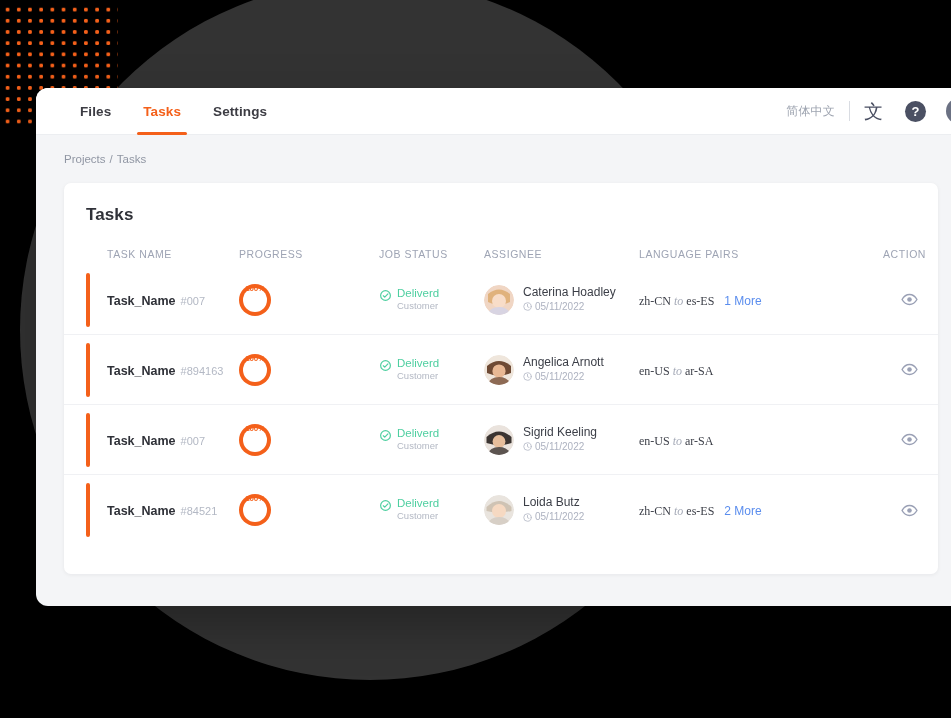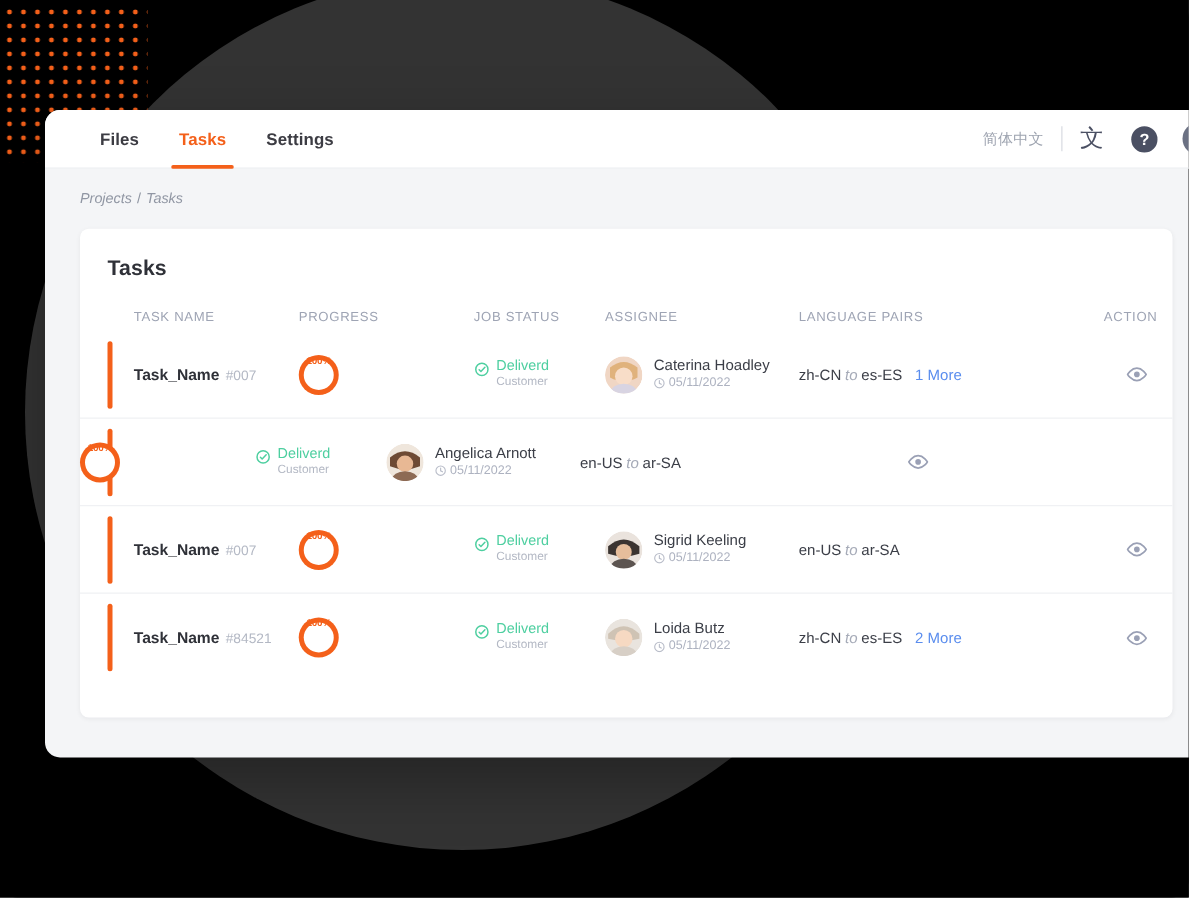--- a/index.html
+++ b/index.html
@@ -145,21 +145,21 @@
 
   
   .breadcrumb {
     height: 48px;
     display: flex;
     align-items: center;
     padding-left: 28px;
     font-size: 11.5px;
     color: #9096a3;
   }
-  .breadcrumb .crumb { cursor: pointer; font-style: italic; }
+  .breadcrumb .crumb { cursor: pointer; }
   .breadcrumb .sep { margin: 0 4px; }
 
   
   .content-card {
     margin: 0 28px;
     background: #ffffff;
     border-radius: 7px;
     box-shadow: 0 1px 4px rgba(20,25,40,0.06);
     padding: 22px 0 18px 0;
     height: 391px;
@@ -289,21 +289,21 @@
     display: flex;
     align-items: center;
   }
   .clock-icon {
     width: 9px; height: 9px;
     margin-right: 3px;
     flex: none;
   }
 
   
-  .lang-cell { font-size: 12px; color: #3b3e47; }
+  .lang-cell { font-size: 12px; color: #3b3e47; font-family: Liberation Serif, serif; }
   .lang-to { color: #a6abb8; font-style: italic; margin: 0 3px; }
   .more-link {
     color: #5a8dee;
     font-size: 12px;
     margin-left: 7px;
     cursor: pointer;
   }
 
   .action-cell { display: flex; justify-content: flex-end; padding-right: 8px; }
   .eye-icon { width: 17px; height: 17px; cursor: pointer; }
@@ -413,20 +413,23 @@
             <svg class="eye-icon" viewBox="0 0 24 24" fill="none" stroke="#9aa0b5" stroke-width="2" stroke-linecap="round" stroke-linejoin="round">
                 <path d="M1.5 12s4-7 10.5-7 10.5 7 10.5 7-4 7-10.5 7S1.5 12 1.5 12z"></path>
                 <circle cx="12" cy="12" r="3.2" fill="#9aa0b5" stroke="none"></circle>
               </svg>
           </div>
         </div>
       </div>
 
       <div class="table-row">
         <div class="row-accent"></div>
+        <div class="col-task">
+          <span class="task-name">Task_Name</span><span class="task-id">#894163</span>
+        </div>
         <div class="col-prog">
           <div class="ring">
             <span class="ring-label">100%</span>
           </div>
         </div>
         <div class="col-status">
           <div class="status-cell">
             <svg class="check-icon" viewBox="0 0 24 24" fill="none" stroke="#4ecfa0" stroke-width="2.2" stroke-linecap="round" stroke-linejoin="round">
                 <circle cx="12" cy="12" r="9"></circle>
                 <path d="M8 12.5l2.6 2.6L16.5 9"></path>

